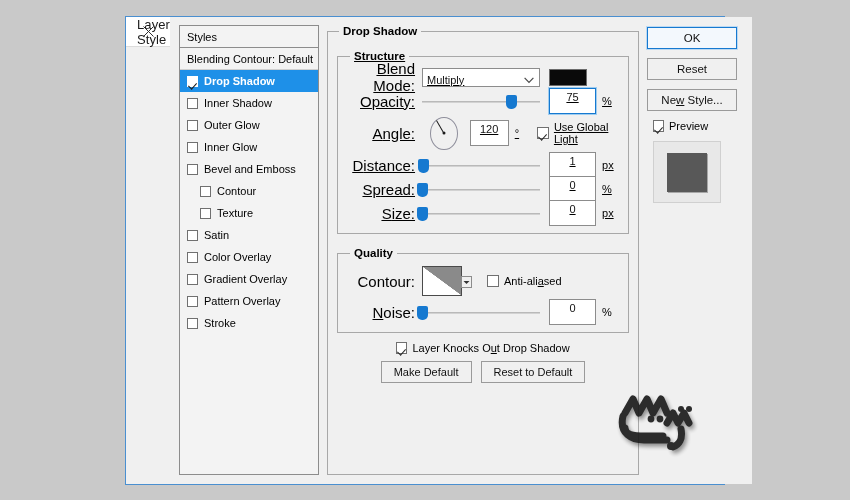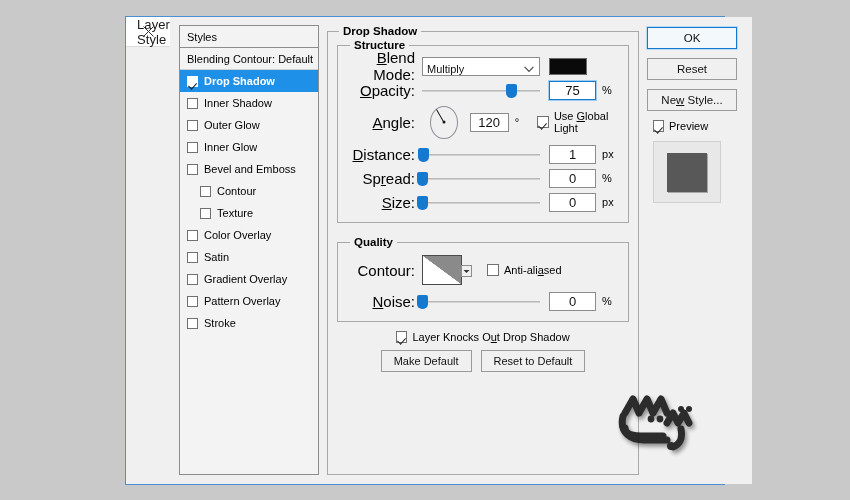--- a/index.html
+++ b/index.html
@@ -125,23 +125,23 @@
     position:absolute; left:0; right:0; top:9px; height:2px;
     background:#d2d2d2; border-top:1px solid #b9b9b9;
   }
   .slider .thumb {
     position:absolute; top:3px; width:11px; height:14px;
     background:#1679d0;
     border-radius:2px 2px 5px 5px;
     transform:translateX(-5px);
   }
   .numfield {
-    width:47px; height:19px;
+    width:47px; height:26px;
     border:1px solid #8c8c8c; background:#ffffff;
-    font-size:13px; text-align:center; line-height:17px;
+    font-size:11px; text-align:center; line-height:17px;
     color:#111;
   }
   .numfield.focused { border:1px solid #1679d0; outline:1px solid #9fcdf0; }
   .unit { margin-left:6px; font-size:11px; width:16px; }
 
   
   .dial {
     width:33px; height:33px; border:1px solid #8f8f9c;
     border-radius:50%; background:#f0f0f0;
     position:relative; margin-left:8px;
@@ -270,46 +270,46 @@
           <div class="style-row indent">
             <span class="cbox"></span>
             <span class="style-label">Contour</span>
           </div>
           <div class="style-row indent">
             <span class="cbox"></span>
             <span class="style-label">Texture</span>
           </div>
           <div class="style-row">
             <span class="cbox"></span>
+            <span class="style-label">Satin</span>
+          </div>
+          <div class="style-row">
+            <span class="cbox"></span>
             <span class="style-label">Color Overlay</span>
-          </div>
-          <div class="style-row">
-            <span class="cbox"></span>
-            <span class="style-label">Satin</span>
           </div>
           <div class="style-row">
             <span class="cbox"></span>
             <span class="style-label">Gradient Overlay</span>
           </div>
           <div class="style-row">
             <span class="cbox"></span>
             <span class="style-label">Pattern Overlay</span>
           </div>
           <div class="style-row">
             <span class="cbox"></span>
             <span class="style-label">Stroke</span>
           </div>
         </div>
     </div>
 
     <div id="center">
       <fieldset class="grp" id="outer-group">
         <legend>Drop Shadow</legend>
 
-        <fieldset class="grp" style="margin-top:2px;">
+        <fieldset class="grp" style="margin-top:13px;text-decoration:underline;">
           <legend>Structure</legend>
 
           <div class="row" style="margin-top:3px;">
             <div class="row-label">
               <span class="u">B</span><span id="bm-rest">lend Mode:</span>
             </div>
             <div class="combo-fake">
               <span>Multiply</span>
               <span class="chev">
                 <svg width="10" height="7" viewBox="0 0 10 7">

